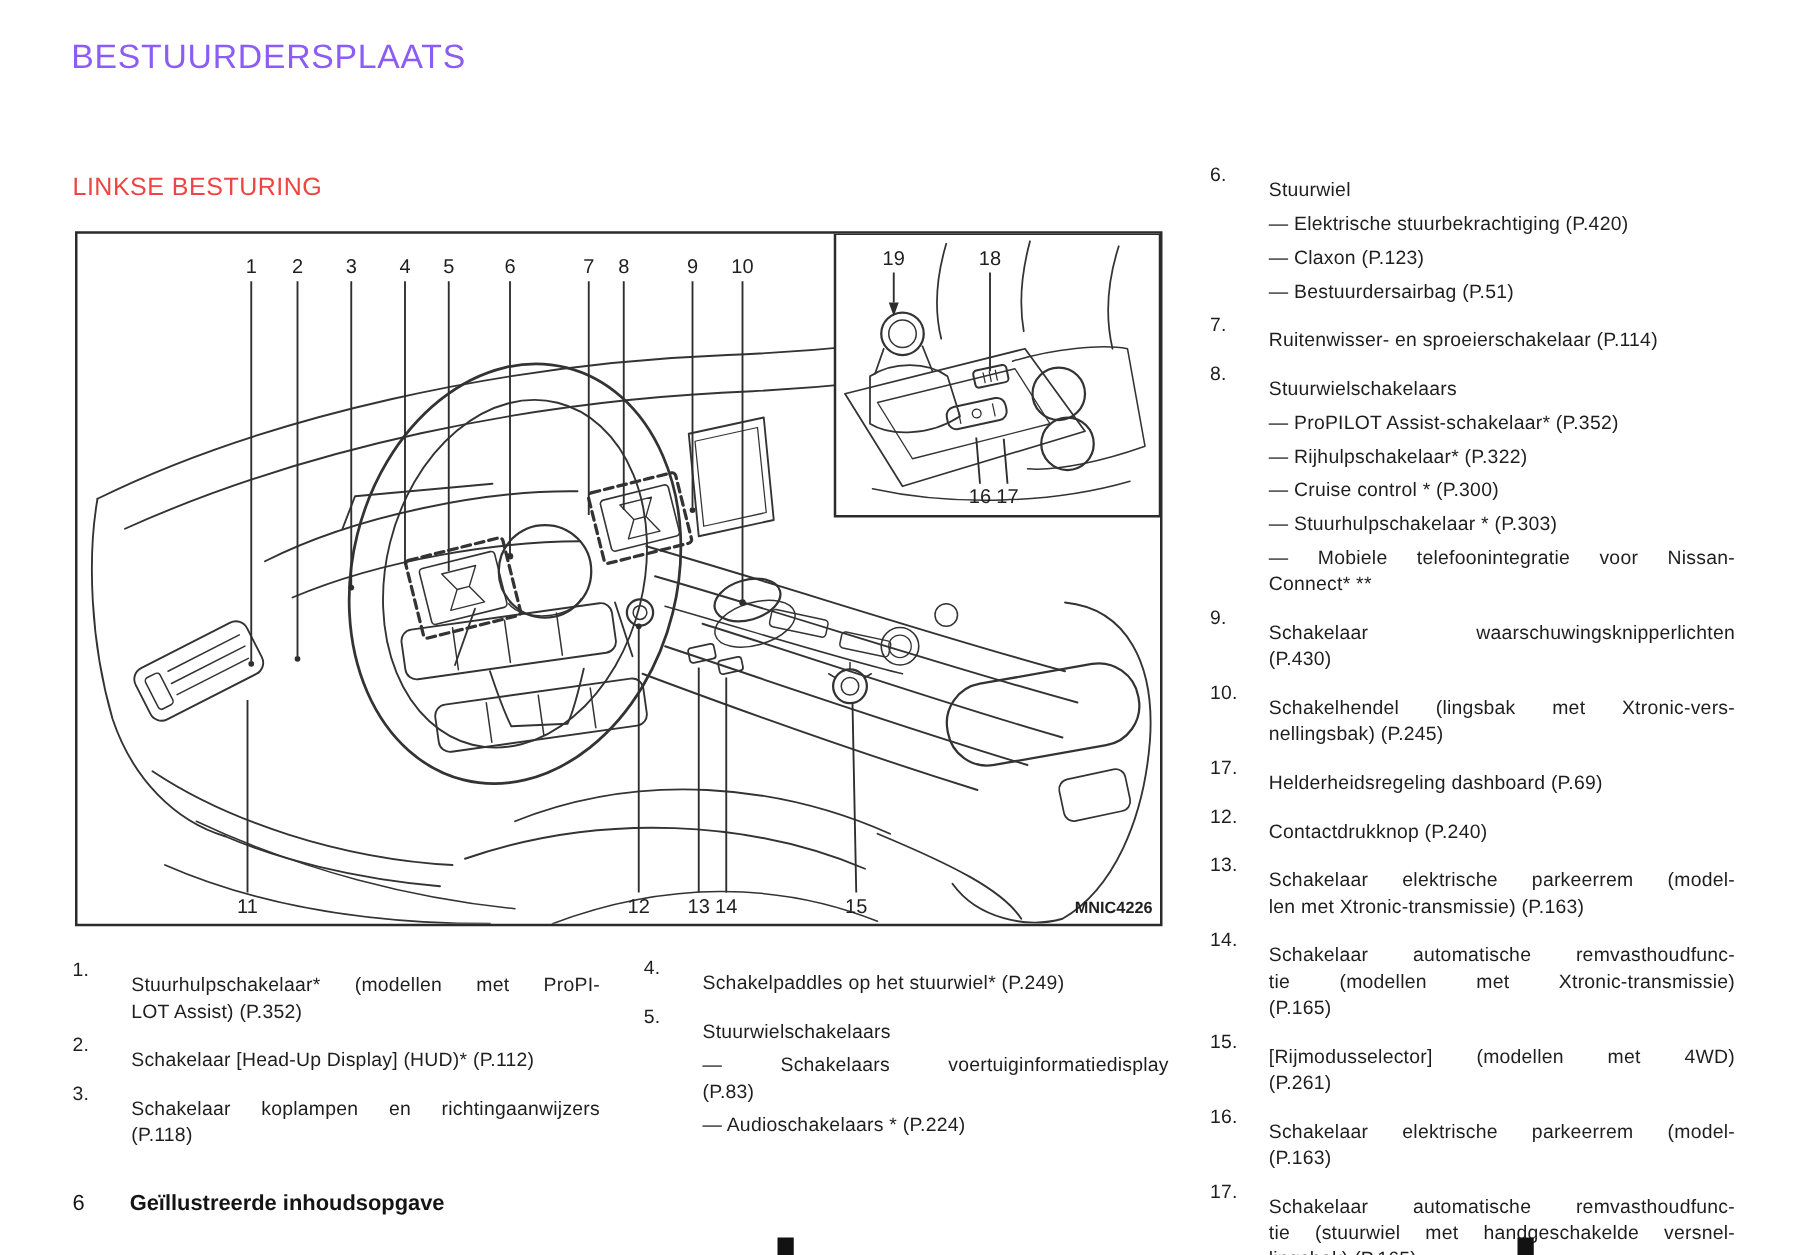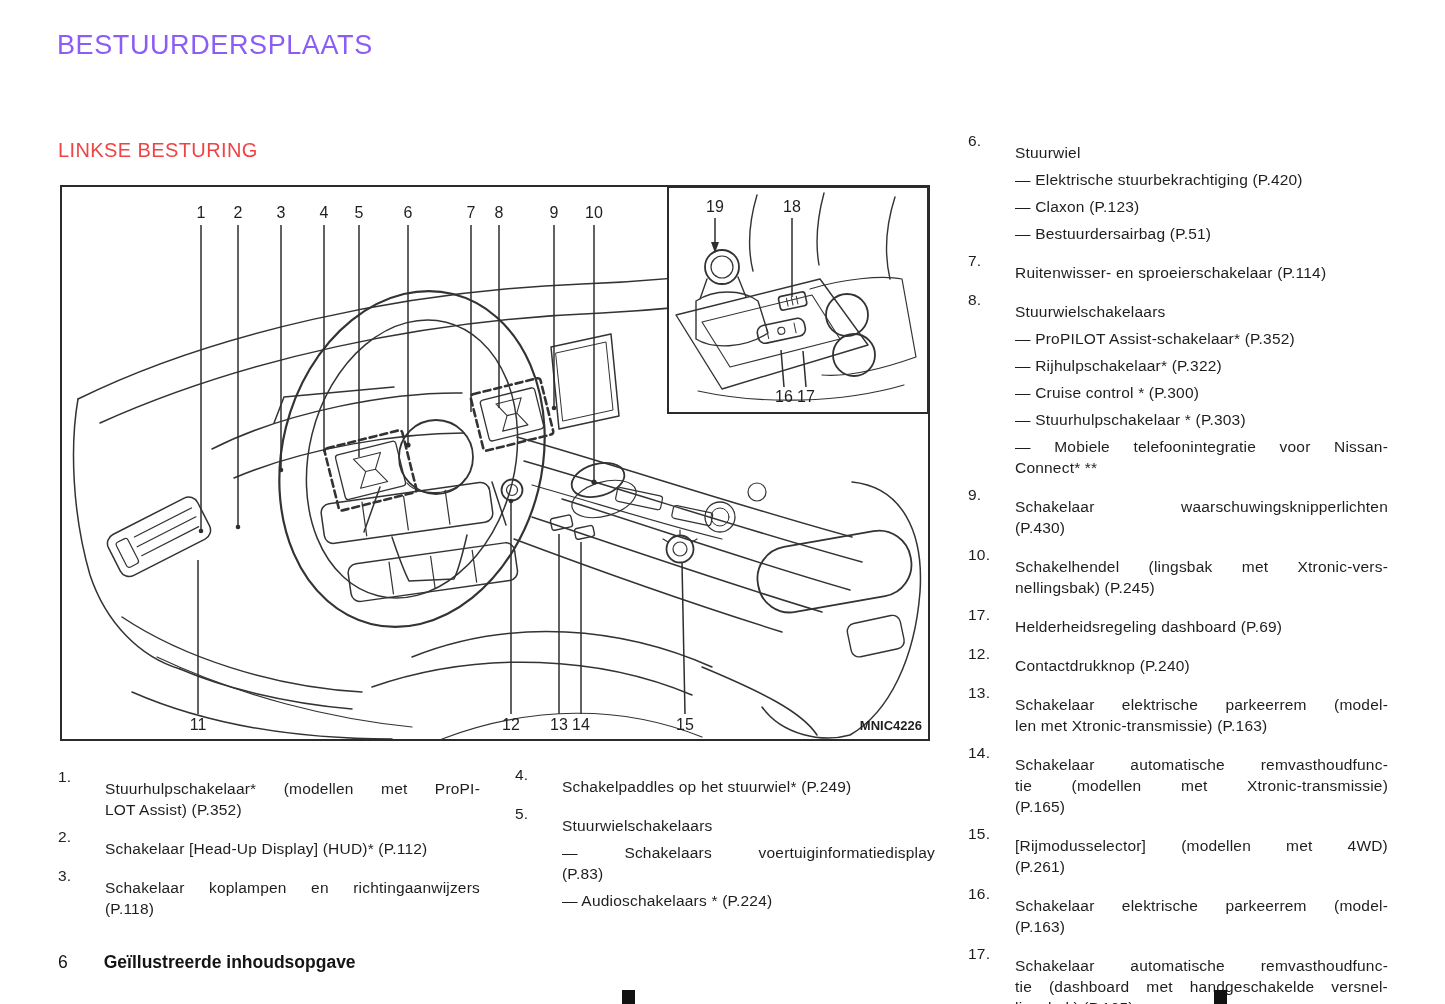--- a/index.html
+++ b/index.html
@@ -414,21 +414,21 @@
           <div class="line fill">Schakelaar elektrische parkeerrem (model-</div>
           <div class="line">(P.163)</div>
         </div>
       </div>
     </div>
     <div class="item">
       <div class="num">17.</div>
       <div class="body">
         <div class="block">
           <div class="line fill">Schakelaar automatische remvasthoudfunc-</div>
-          <div class="line fill">tie (dashboard met handgeschakelde versnel-</div>
+          <div class="line fill">tie (stuurwiel met handgeschakelde versnel-</div>
           <div class="line">lingsbak) (P.165)</div>
         </div>
       </div>
     </div>
   </div>
 
 <div class="footer">
   <span class="pagenum">6</span>
   <span class="chapter">Geïllustreerde inhoudsopgave</span>
 </div>

